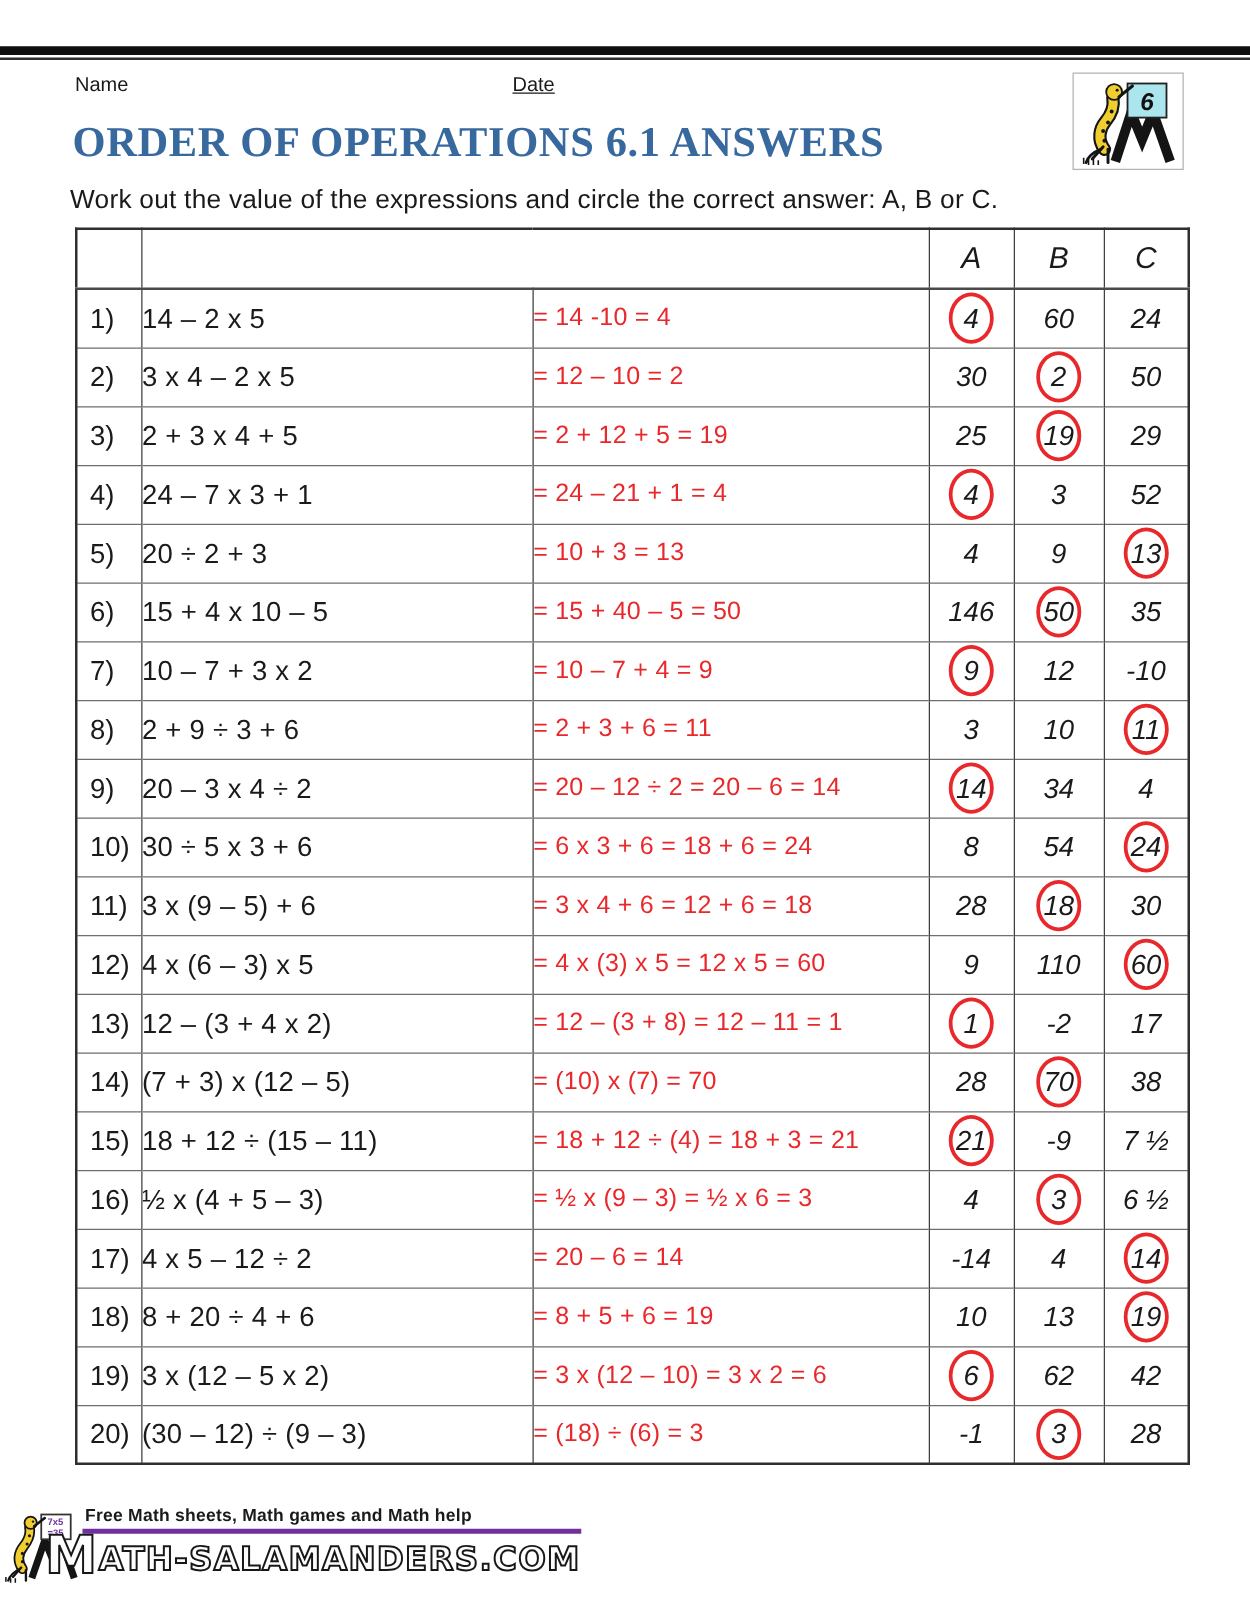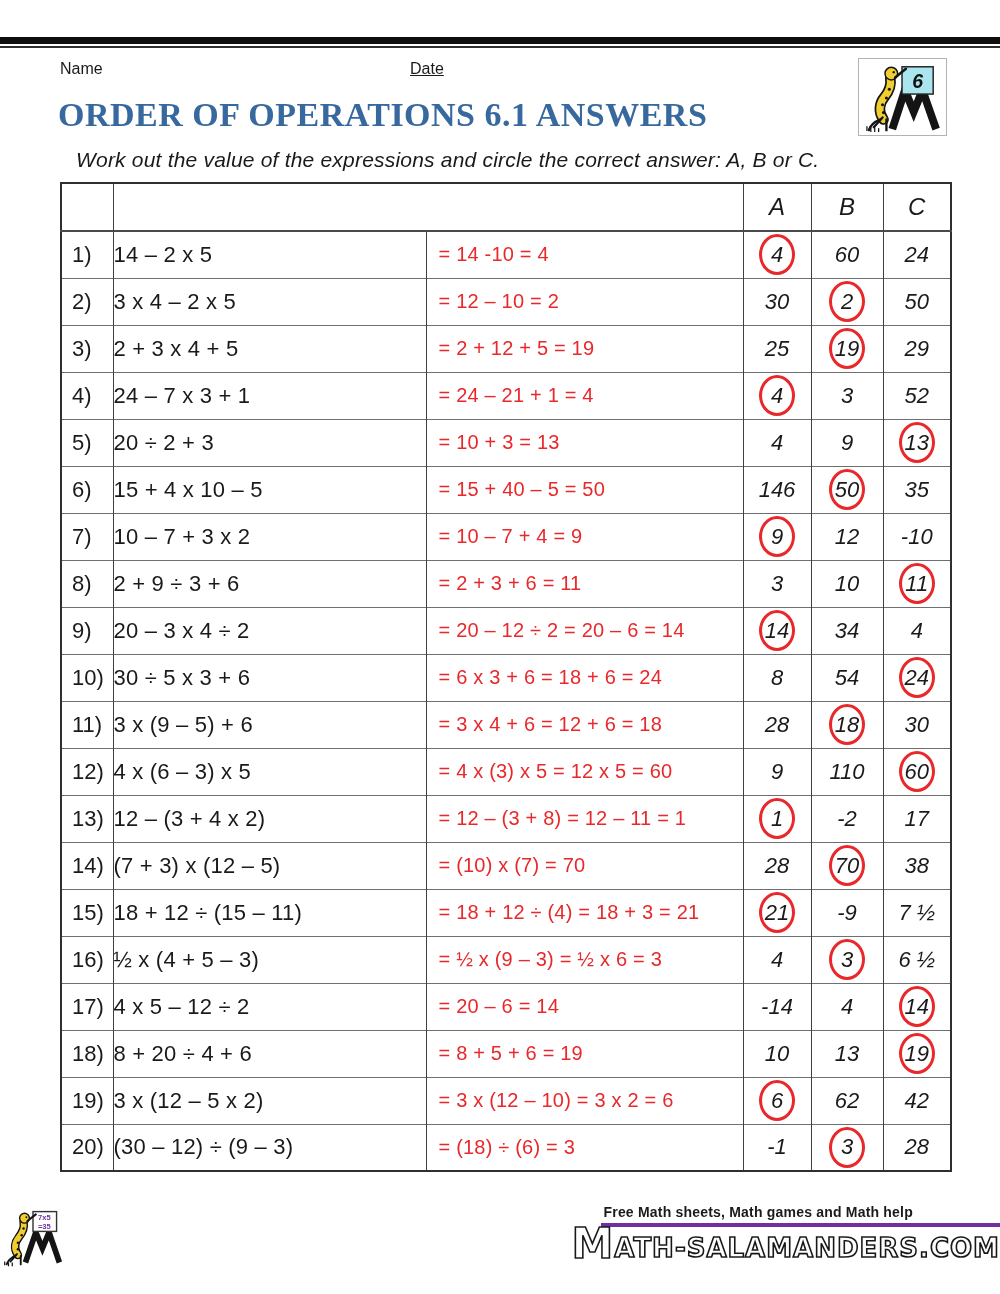--- a/index.html
+++ b/index.html
@@ -23,22 +23,22 @@
   }
   .grade-logo svg{display:block;width:100%;height:100%;}
 
   .title{
     position:absolute;left:58px;top:96px;margin:0;
     font-family:"Liberation Serif",serif;font-weight:600;
     font-size:34px;letter-spacing:.5px;
     color:var(--title-blue,#38699E);white-space:nowrap;
   }
   .instruction{
-    position:absolute;left:76px;top:148px;margin:0;
-    font-style:italic;font-size:21px;letter-spacing:.2px;white-space:nowrap;
+    position:absolute;left:56px;top:148px;margin:0;
+    font-size:21px;letter-spacing:.2px;white-space:nowrap;
   }
 
   
   table.worksheet{
     position:absolute;left:60px;top:182px;width:890px;
     border-collapse:collapse;table-layout:fixed;
     border:2px solid #2f2f2f;
   }
   .worksheet td,.worksheet th{
     border-left:1.5px solid #3f3f3f;
@@ -47,35 +47,35 @@
   }
   .worksheet thead th{height:48px;border-top:none;}
   .worksheet thead tr{border-bottom:2px solid #4a4a4a;}
   .worksheet tbody td{height:47px;}
   .worksheet td:first-child,.worksheet th:first-child{border-left:none;}
 
   th.c-ans{font-style:italic;font-weight:normal;font-size:24px;text-align:center;}
   td.c-num{padding-left:10px;font-size:22px;}
   td.c-expr{font-size:22px;letter-spacing:.2px;white-space:nowrap;}
   td.c-work{
-    padding-left:12px;font-size:20px;letter-spacing:.2px;white-space:nowrap;
+    padding-left:0;font-size:20px;letter-spacing:.2px;white-space:nowrap;
     color:var(--working-red,#E8282B);
   }
   td.c-ans{text-align:center;font-style:italic;font-size:22px;}
   .ans{
     display:inline-flex;align-items:center;justify-content:center;
     min-width:36px;height:41px;padding:0 2px;box-sizing:border-box;
     border:3px solid transparent;border-radius:50%;white-space:nowrap;
   }
   .ans.circled{border-color:var(--circle-red,#E8282B);}
 
   
   .footer{
     position:absolute;left:0;right:0;top:1204px;
-    display:flex;justify-content:space-between;align-items:flex-start;
+    display:flex;justify-content:flex-start;align-items:flex-start;
   }
   .footer-logo{width:66px;height:64px;flex:0 0 auto;margin-top:2px;}
   .footer-text{display:flex;flex-direction:column;}
   .tagline{font-size:14px;font-weight:bold;letter-spacing:.2px;padding-left:2px;}
   .purple-rule{height:4px;background:var(--underline-purple,#7030A0);margin:3px 0 1px;}
   .site-line{display:flex;align-items:flex-end;margin-left:-30px;line-height:1;}
   .site-text{
     font-family:"DejaVu Sans",sans-serif;font-weight:bold;color:#222;
     letter-spacing:1px;
   }

